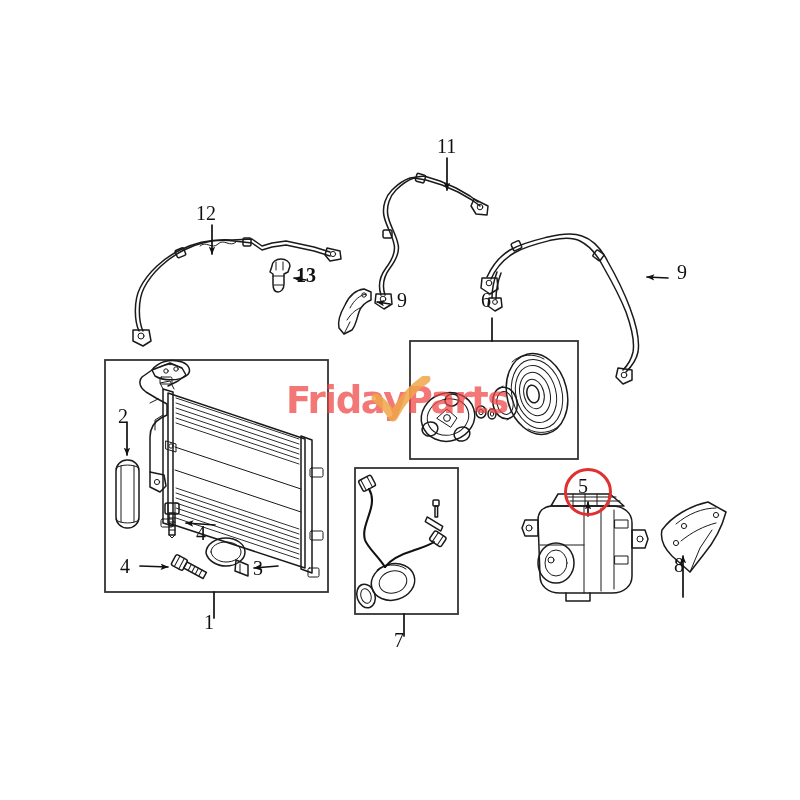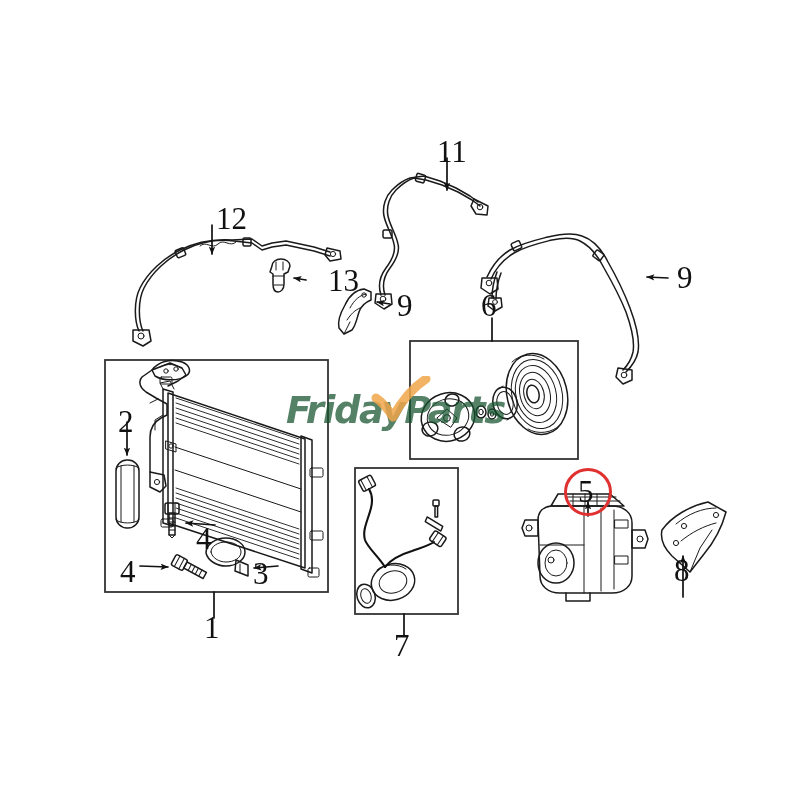--- a/index.html
+++ b/index.html
@@ -20,21 +20,21 @@
   }
   #artboard {
     position: absolute;
     inset: 0;
     width: 800px;
     height: 800px;
   }
   .callout {
     position: absolute;
     font-family: "Liberation Serif", "DejaVu Serif", serif;
-    font-size: 31px;
+    font-size: 20px;
     line-height: 1;
     color: #111111;
     font-weight: 400;
     letter-spacing: 0px;
     user-select: none;
     white-space: nowrap;
   }
   .callout.highlighted {
     color: #111111;
   }
@@ -49,27 +49,26 @@
     position: absolute;
     left: 286px;
     top: 374px;
     width: 230px;
     height: 48px;
     pointer-events: none;
   }
   .wm-text {
     position: absolute;
     left: 0;
-    top: 15px;
+    top: 5px;
     font-family: "DejaVu Sans", "Liberation Sans", sans-serif;
     font-weight: bold;
-    font-style: italic;
     font-size: 37px;
     letter-spacing: -1.4px;
-    color: #14532d;
+    color: #ef4444;
     opacity: 0.72;
     white-space: nowrap;
   }
   .wm-swoosh {
     position: absolute;
     left: 84px;
     top: 2px;
     width: 62px;
     height: 46px;
     opacity: 0.85;
@@ -467,17 +466,17 @@
   <div class="callout" style="left:394px; top:630px;">7</div>
 
   <div class="callout" style="left:674px; top:555px;">8</div>
 
   <div class="callout" style="left:677px; top:262px;">9</div>
 
   <div class="callout" style="left:397px; top:290px;">9</div>
 
   <div class="callout" style="left:437px; top:136px;">11</div>
 
-  <div class="callout" style="left:196px; top:203px;margin-left:20px;">12</div>
-
-  <div class="callout" style="left:328px; top:265px;">13</div>
+  <div class="callout" style="left:196px; top:203px;">12</div>
+
+  <div class="callout" style="left:296px; top:265px;font-weight:bold;">13</div>
 
 </div>
 
 </body></html>

